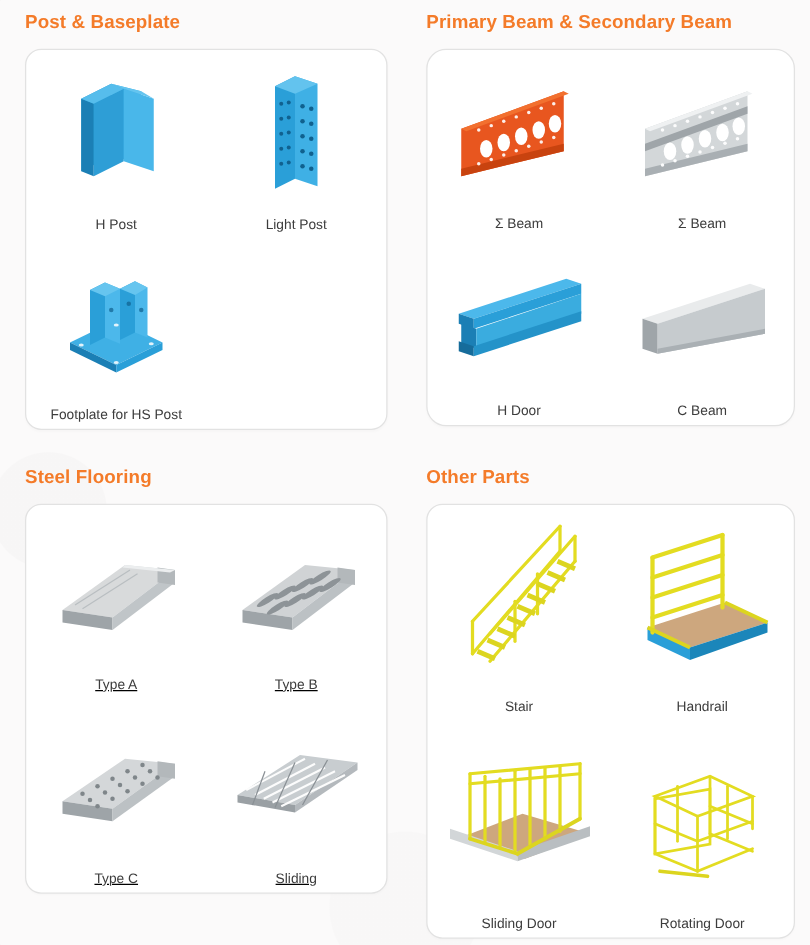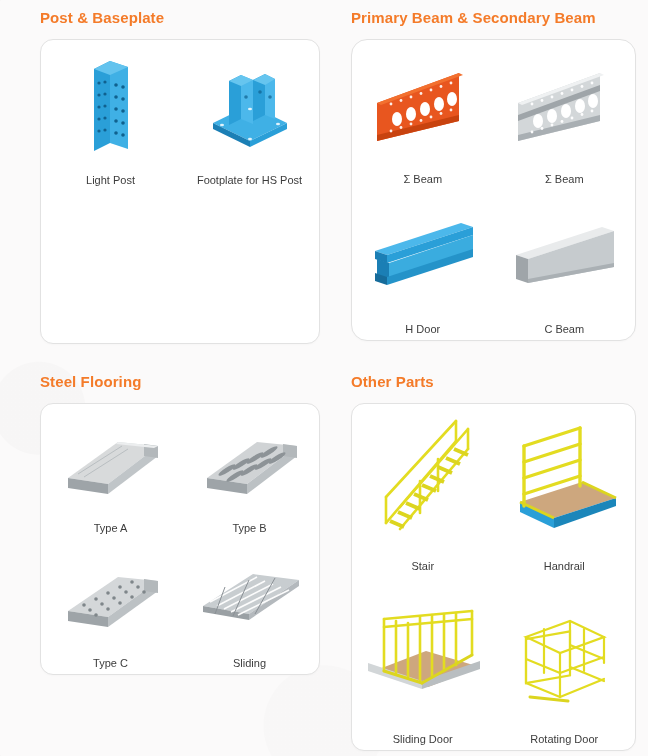--- a/index.html
+++ b/index.html
@@ -19,21 +19,21 @@
     background:
       radial-gradient(circle at 92% 12%, rgba(0,0,0,0.018) 0 38px, transparent 39px),
       radial-gradient(circle at 6% 54%, rgba(0,0,0,0.015) 0 46px, transparent 47px),
       radial-gradient(circle at 50% 96%, rgba(0,0,0,0.012) 0 60px, transparent 61px),
       linear-gradient(135deg, rgba(0,0,0,0.012) 0 1px, transparent 1px 80px),
       linear-gradient(45deg, rgba(0,0,0,0.010) 0 1px, transparent 1px 92px),
       linear-gradient(#fbfafa, #fbfafa);
     pointer-events:none;
     z-index:0;
   }
-  .page { position:relative; z-index:1;padding-left:20px; }
+  .page { position:relative; z-index:1; }
 
   .grid-row { display:flex; }
   .col { width:324px; }
 
   .section-title {
     color:#f47b29;
     font-size:15px;
     font-weight:bold;
     letter-spacing:0.1px;
     padding:0 0 0 20px;
@@ -45,21 +45,21 @@
   .col-b .section-title { padding-left:17px; }
 
   .card {
     background:#ffffff;
     border:1px solid #e2e2e2;
     border-radius:13px;
     box-shadow:0 1px 2px rgba(0,0,0,0.02);
   }
   .card-a { margin:14px 14px 0 20px; height:305px; }
   .card-b { margin:14px 12px 0 17px; height:302px;border-radius:16px; }
-  .card-c { margin:14px 14px 16px 20px; height:272px; }
+  .card-c { margin:14px 14px 16px 20px; height:312px;text-decoration:underline; }
   .card-d { margin:14px 12px 0 17px; height:348px; }
 
   .items { display:flex; flex-wrap:wrap; height:100%; }
   .item {
     width:50%;
     height:50%;
     display:flex;
     flex-direction:column;
     align-items:center;
     justify-content:flex-end;
@@ -95,20 +95,34 @@
 
   <div class="sp-row1"></div>
 
   <div class="grid-row">
 
     <div class="col col-a">
       <h2 class="section-title">Post &amp; Baseplate</h2>
       <div class="card card-a">
         <div class="items">
 
+          <div class="item">
+            <div class="thumb">
+              <svg width="96" height="92" viewBox="0 0 96 92">
+                <polygon points="20,20 44,8 44,66 20,78" fill="#2a9fd8"></polygon>
+                <polygon points="44,8 68,14 68,72 44,66" fill="#3fb0e5"></polygon>
+                <polygon points="20,20 30,24 30,82 20,78" fill="#1b7fb5"></polygon>
+                <polygon points="30,24 54,12 54,70 30,82" fill="#2e9ed6"></polygon>
+                <polygon points="54,12 78,20 78,78 54,70" fill="#49b7ea"></polygon>
+                <polygon points="44,8 54,12 30,24 20,20" fill="#56bdec"></polygon>
+                <polygon points="54,12 78,20 68,14 44,8" fill="#64c4ef"></polygon>
+              </svg>
+            </div>
+            <div class="item-label">H Post</div>
+          </div>
 
           <div class="item">
             <div class="thumb">
               <svg width="70" height="100" viewBox="0 0 70 100">
                 <polygon points="18,14 34,6 34,88 18,96" fill="#2a9fd8"></polygon>
                 <polygon points="34,6 52,12 52,94 34,88" fill="#3fb0e5"></polygon>
                 <polygon points="18,14 34,6 52,12 34,20" fill="#63c3ee"></polygon>
                 <g fill="#10618f">
                   <circle cx="23" cy="28" r="1.6"></circle>
                     <circle cx="23" cy="40" r="1.6"></circle>

